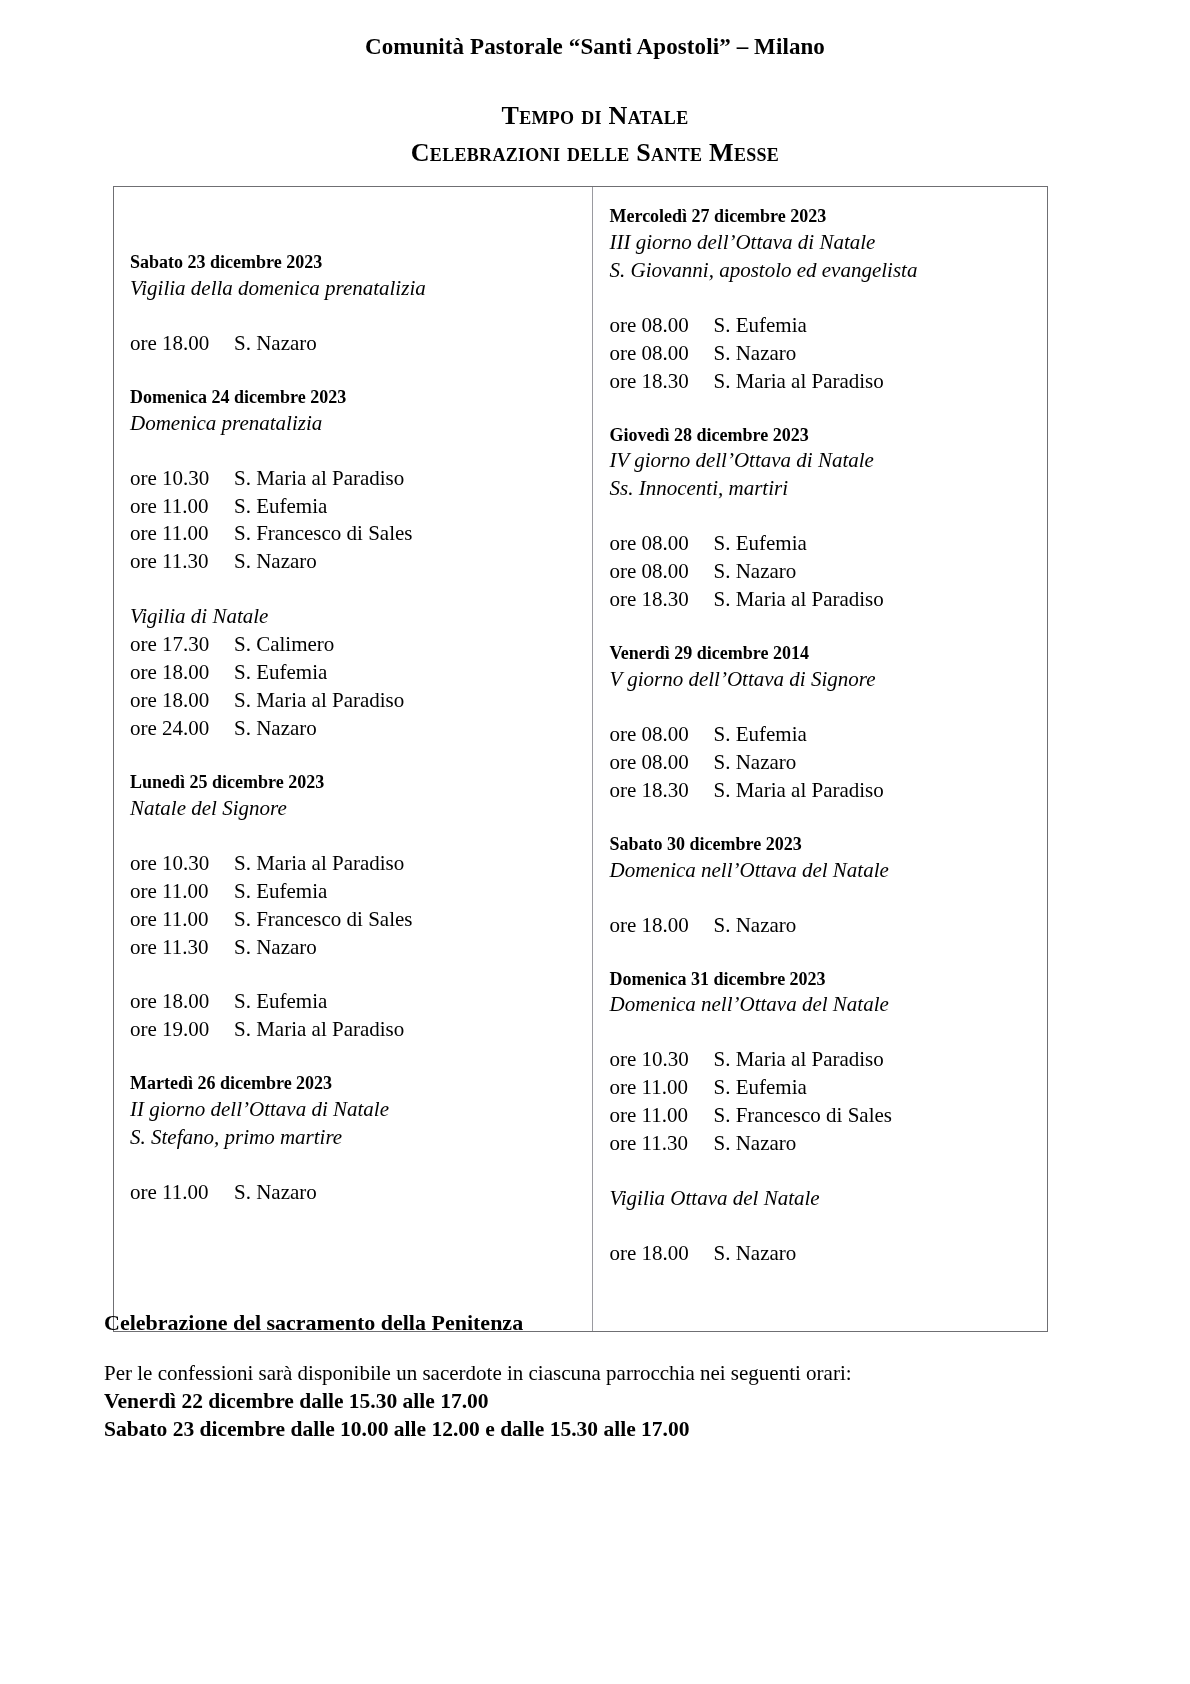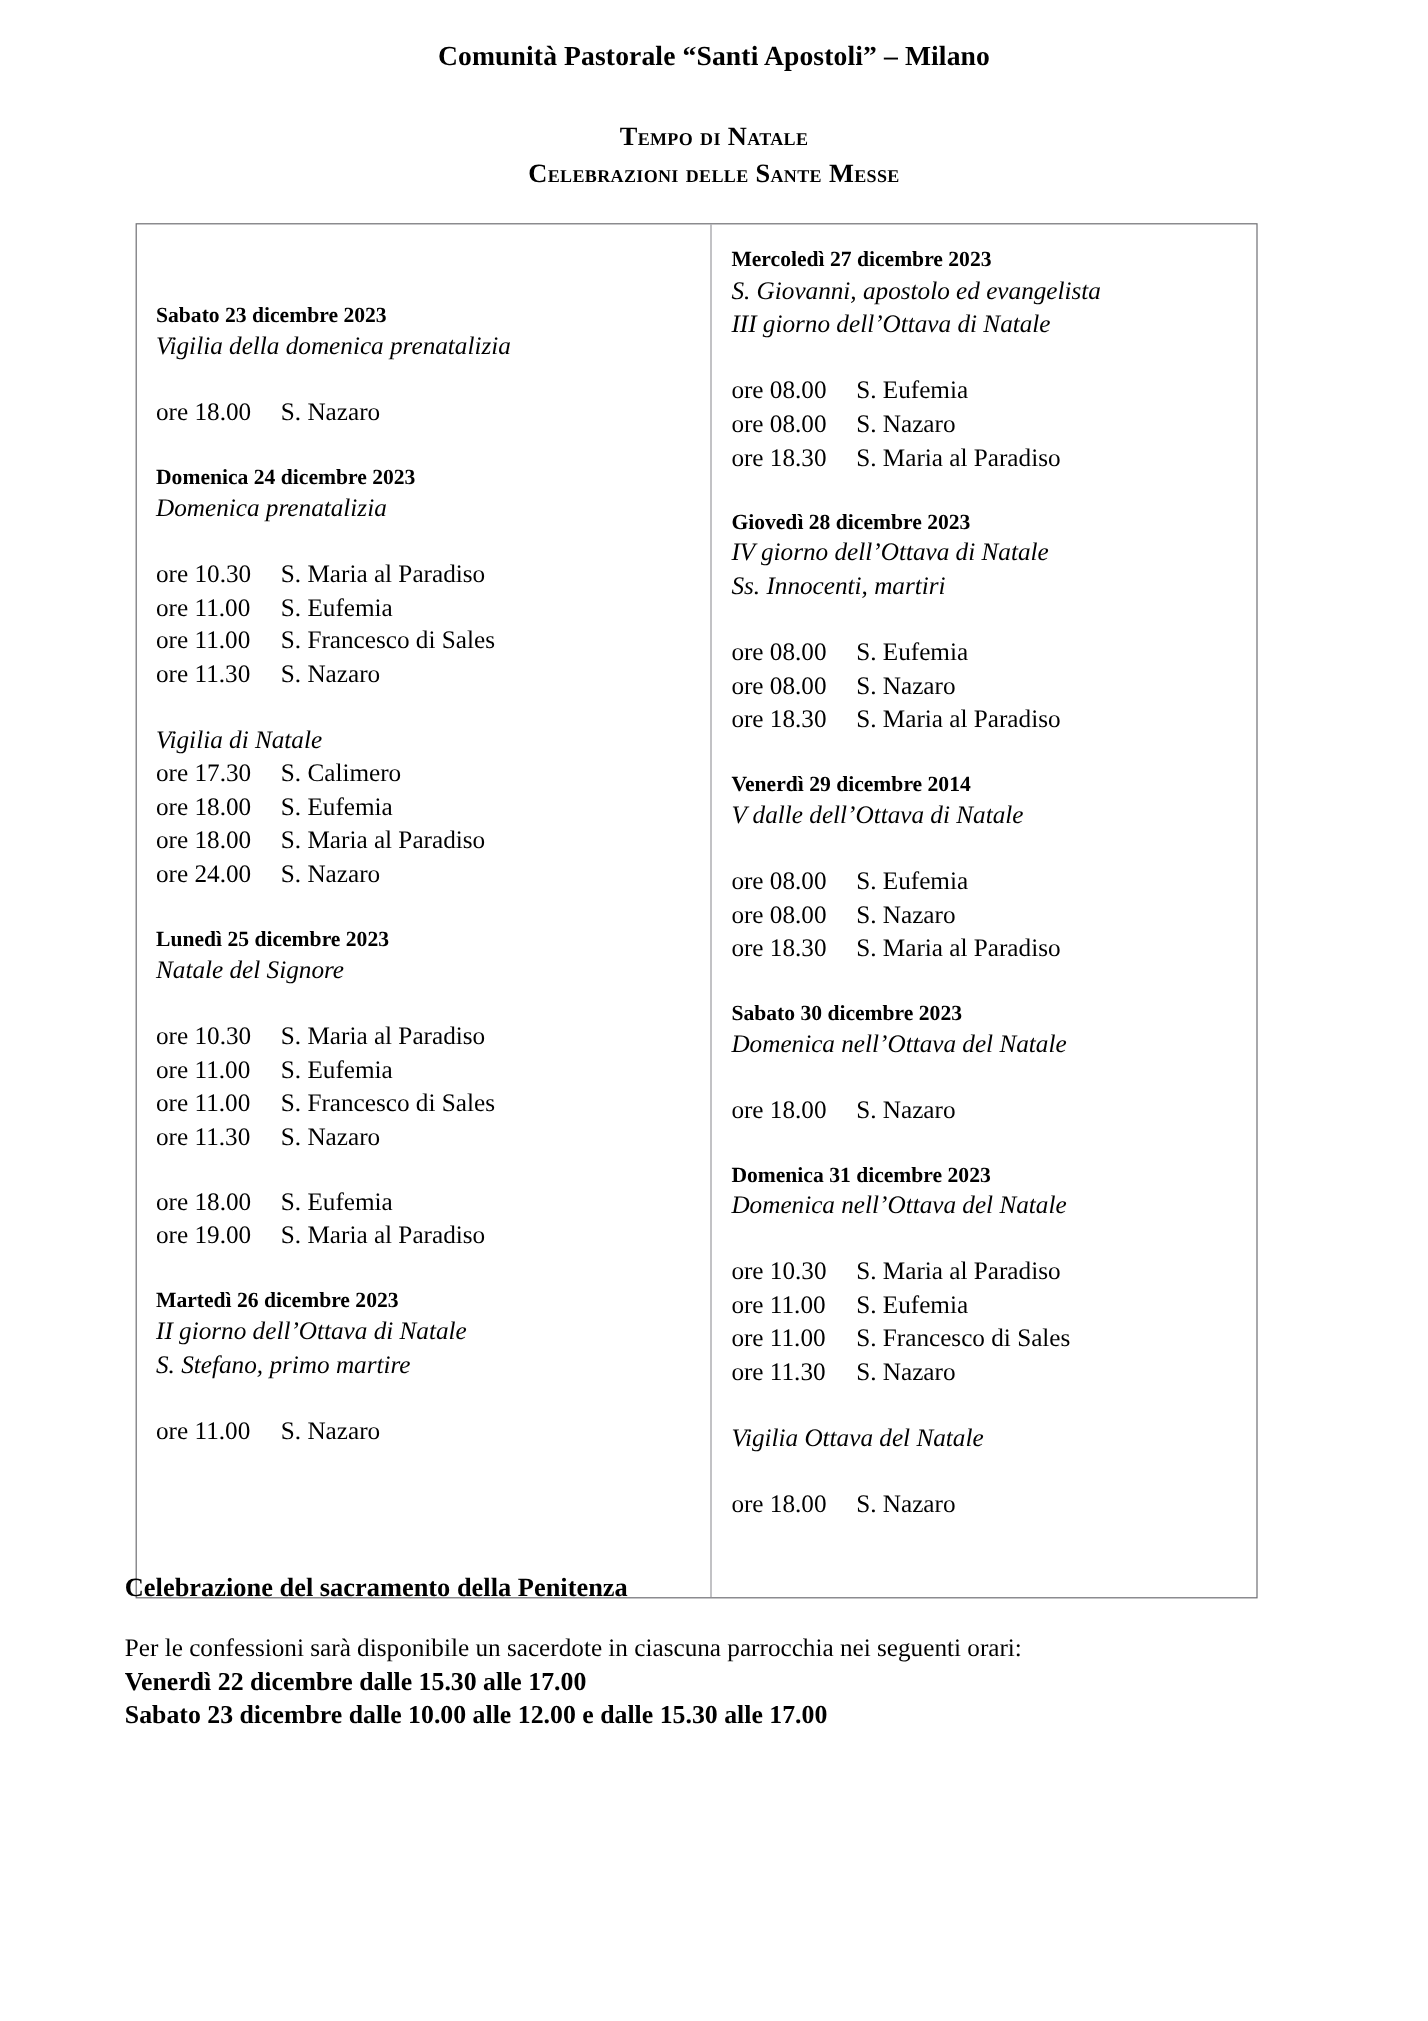--- a/index.html
+++ b/index.html
@@ -33,21 +33,21 @@
     font-weight: bold;
     letter-spacing: 0.1px;
     line-height: 1.25;
   }
   .subtitle-block {
     margin-top: 36px;
   }
   .subtitle-line {
     font-variant: small-caps;
     font-weight: bold;
-    font-size: 22px;
+    font-size: 26px;
     line-height: 1.42;
     letter-spacing: 0.3px;
   }
 
   
   .schedule-table {
     position: absolute;
     left: 113px;
     top: 186px;
     width: 935px;
@@ -186,41 +186,41 @@
             <div class="day-sub">S. Stefano, primo martire</div>
             <div class="group-gap"></div>
             <div class="mass-line"><span class="mass-time">ore 11.00</span><span>S. Nazaro</span></div>
           </div>
         </div>
     </div>
     <div class="col col-right">
       <div id="right-col-body">
           <div class="day-block">
             <div class="day-heading">Mercoledì 27 dicembre 2023</div>
+            <div class="day-sub">III giorno dell’Ottava di Natale</div>
             <div class="day-sub">S. Giovanni, apostolo ed evangelista</div>
-            <div class="day-sub">III giorno dell’Ottava di Natale</div>
             <div class="group-gap"></div>
             <div class="mass-line"><span class="mass-time">ore 08.00</span><span>S. Eufemia</span></div>
             <div class="mass-line"><span class="mass-time">ore 08.00</span><span>S. Nazaro</span></div>
             <div class="mass-line"><span class="mass-time">ore 18.30</span><span>S. Maria al Paradiso</span></div>
           </div>
           <div class="block-gap"></div>
           <div class="day-block">
             <div class="day-heading">Giovedì 28 dicembre 2023</div>
             <div class="day-sub">IV giorno dell’Ottava di Natale</div>
             <div class="day-sub">Ss. Innocenti, martiri</div>
             <div class="group-gap"></div>
             <div class="mass-line"><span class="mass-time">ore 08.00</span><span>S. Eufemia</span></div>
             <div class="mass-line"><span class="mass-time">ore 08.00</span><span>S. Nazaro</span></div>
             <div class="mass-line"><span class="mass-time">ore 18.30</span><span>S. Maria al Paradiso</span></div>
           </div>
           <div class="block-gap"></div>
           <div class="day-block">
             <div class="day-heading">Venerdì 29 dicembre 2014</div>
-            <div class="day-sub">V dalle dell’Ottava di Natale</div>
+            <div class="day-sub">V giorno dell’Ottava di Signore</div>
             <div class="group-gap"></div>
             <div class="mass-line"><span class="mass-time">ore 08.00</span><span>S. Eufemia</span></div>
             <div class="mass-line"><span class="mass-time">ore 08.00</span><span>S. Nazaro</span></div>
             <div class="mass-line"><span class="mass-time">ore 18.30</span><span>S. Maria al Paradiso</span></div>
           </div>
           <div class="block-gap"></div>
           <div class="day-block">
             <div class="day-heading">Sabato 30 dicembre 2023</div>
             <div class="day-sub">Domenica nell’Ottava del Natale</div>
             <div class="group-gap"></div>

